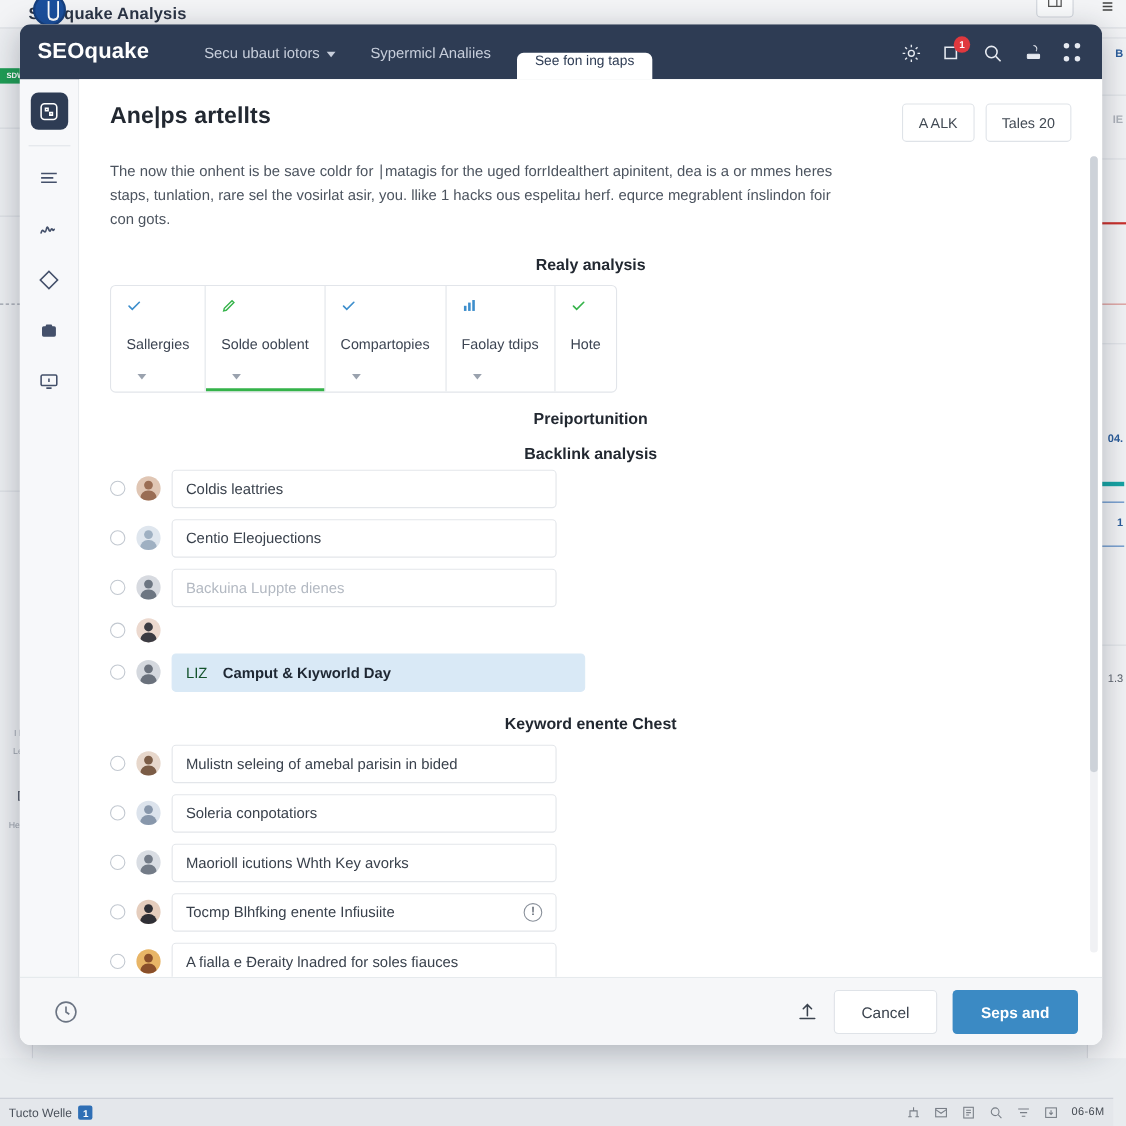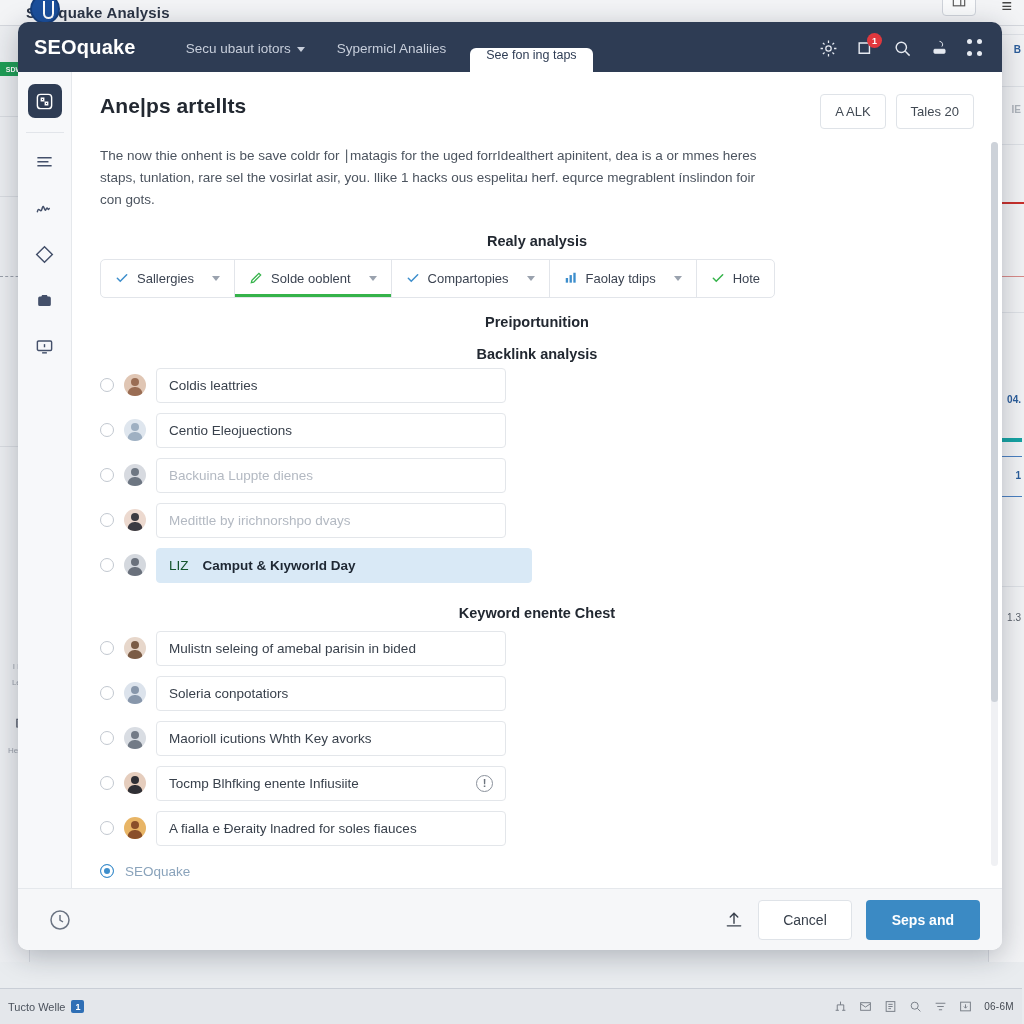--- a/index.html
+++ b/index.html
@@ -59,21 +59,21 @@
   }
   .bg-rline { position: absolute; left: 0; right: 0; border-top: 1px solid #dee1e6; }
   .bg-rtxt { position: absolute; right: 3px; white-space: nowrap; }
   .bg-red { position: absolute; left: 0; right: 0; border-top: 2px solid #c9302c; }
   .bg-redfaint { position: absolute; left: 0; right: 0; border-top: 1px solid #d98a88; }
   .bg-teal { position: absolute; left: 2px; right: 2px; border-top: 4px solid #16a3a3; }
   .bg-blue-thin { position: absolute; left: 2px; right: 2px; border-top: 1px solid #4a7fc1; }
 
   
   .taskbar {
-    position: absolute; left: 0; right: 2px; bottom: 0; height: 36px;
+    position: absolute; left: 0; right: 12px; bottom: 0; height: 26px;
     background: #e4e7eb; border-top: 1px solid #c9ced6;
     display: flex; align-items: center; justify-content: space-between;
     padding: 0 8px;
   }
   .taskbar-left { display: flex; align-items: center; gap: 6px; font-size: 11px; color: #4b525c; }
   .tb-badge {
     display: inline-flex; align-items: center; justify-content: center;
     width: 13px; height: 13px; background: #2f6fb5; color: #fff;
     font-size: 9px; font-weight: 700; border-radius: 2px;
   }
@@ -172,23 +172,23 @@
   }
   .section-h { font-size: 14.5px; font-weight: 700; color: #222831; margin: 22px 0 10px 0; text-align: center; }
   .section-h.tight { margin-top: 16px; margin-bottom: 6px; }
 
   
   .segmented {
     display: flex; border: 1px solid #e2e5ea; border-radius: 5px;
     overflow: hidden; width: max-content; background: #fff;
   }
   .seg {
-    display: flex; align-items: center; gap: 8px;
+    display: flex; gap: 20px;
     padding: 11px 14px; font-size: 13px; color: #3c4452;
-    border-right: 1px solid #e2e5ea; position: relative; white-space: nowrap;
+    border-right: 1px solid #e2e5ea; position: relative; white-space: nowrap; flex-direction: column;
   }
   .seg:last-child { border-right: none; }
   .seg.active { box-shadow: inset 0 -3px 0 #35b34a; }
   .seg .chev {
     width: 0; height: 0; border-left: 4px solid transparent;
     border-right: 4px solid transparent; border-top: 5px solid #9aa2ae;
     margin-left: 10px;
   }
   .seg svg { width: 14px; height: 14px; display: block; flex: none; }
 
@@ -487,21 +487,20 @@
                 <b></b>
               </span>
             <span class="field placeholder">Backuina Luppte dienes</span>
           </div>
           <div class="row">
             <span class="radio"></span>
             <span class="avatar av4">
                 <i></i>
                 <b></b>
               </span>
-            <span class="field placeholder">Medittle by irichnorshpo dvays</span>
           </div>
           <div class="row">
             <span class="radio"></span>
             <span class="avatar av5">
                 <i></i>
                 <b></b>
               </span>
             <span class="field selected">
               <span class="liz">LIZ</span>
               <span>Camput &amp; Kıyworld Day</span>

